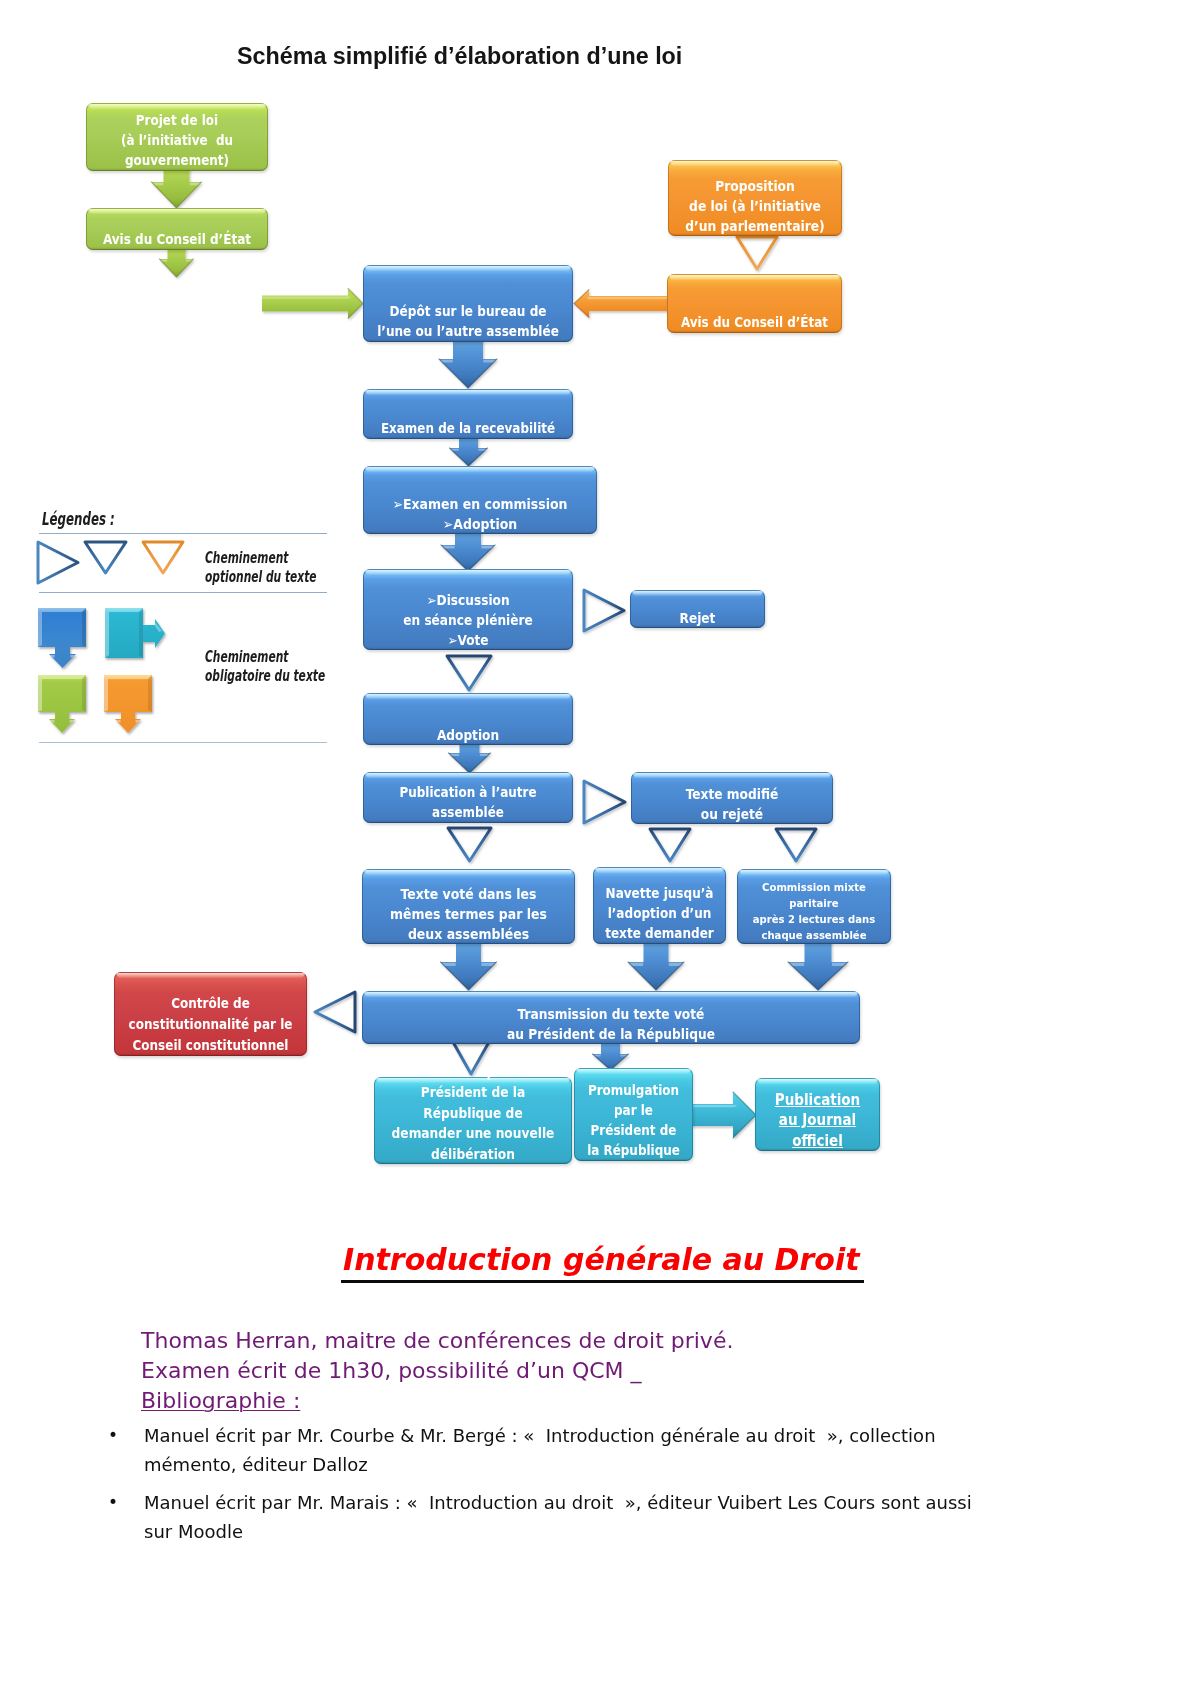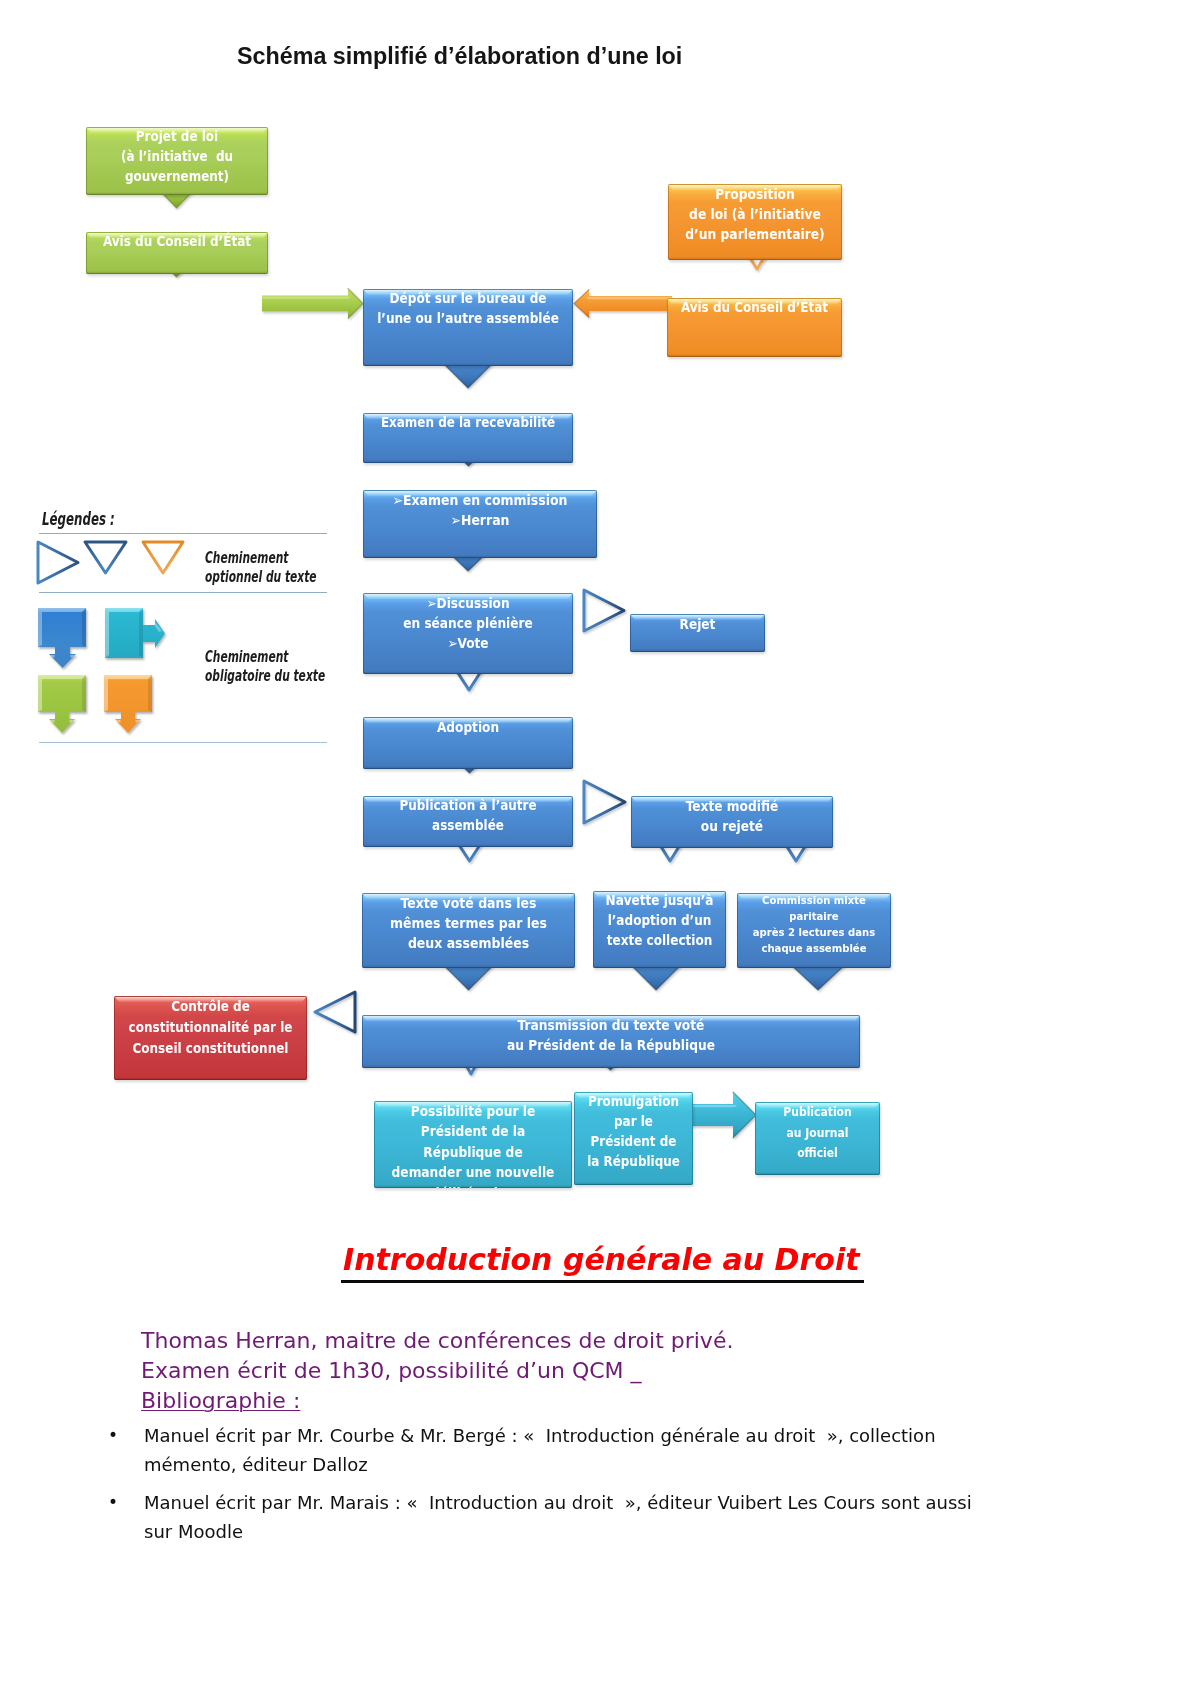--- a/index.html
+++ b/index.html
@@ -8,24 +8,24 @@
        font-family:"Liberation Sans",sans-serif;color:#000;
        -webkit-font-smoothing:antialiased;}
   #page{position:absolute;left:0;top:0;width:1200px;height:1698px;}
 
   
   .diag-title{position:absolute;left:237px;top:43px;width:700px;
       font-family:"Liberation Sans",sans-serif;
       font-size:23.3px;font-weight:bold;color:#151515;white-space:nowrap;}
 
   
-  .node{position:absolute;box-sizing:border-box;display:flex;align-items:flex-start;
+  .node{position:absolute;box-sizing:border-box;display:flex;align-items:flex-end;
         justify-content:center;text-align:center;color:#ffffff;font-weight:bold;
         font-family:"DejaVu Sans",sans-serif;font-stretch:condensed;
-        border-radius:2px;overflow:hidden;margin-top:24px;}
+        border-radius:7px;overflow:hidden;}
   .node .lbl{display:block;position:relative;z-index:3;white-space:pre;}
   .node .lbl > span{display:block;}
   .node::before{content:"";position:absolute;left:1px;right:1px;top:1px;height:5px;
       clip-path:polygon(0 0,100% 0,calc(100% - 4px) 100%,4px 100%);
       background:linear-gradient(180deg,rgba(255,255,255,.70),rgba(255,255,255,.06));
       z-index:1;}
   .node::after{content:"";position:absolute;left:0;right:0;bottom:0;height:3px;
       background:linear-gradient(180deg,rgba(0,0,0,0),rgba(0,0,0,.20));z-index:2;}
   .n-blue  {background:linear-gradient(180deg,#8fd6fe 0%,#7cc9f9 4%,#5a9de8 13%,#5090d6 24%,#4b8ad2 48%,#4279bd 100%);
             box-shadow:inset 0 0 0 1px rgba(26,72,122,.55), 1px 2px 3px rgba(0,0,0,.16);}
@@ -349,54 +349,54 @@
     <div class="node n-orange" style="left: 667px; top: 274px; width: 175px; height: 59px; font-size: 13.3px; line-height: 20px;">
       <span class="lbl"><span style="display: block;">Avis du Conseil d’État</span></span>
     </div>
     <div class="node n-blue" style="left: 363px; top: 265px; width: 210px; height: 77px; font-size: 13.45px; line-height: 20px;">
       <span class="lbl"><span style="display: block;">Dépôt sur le bureau de</span><span style="display: block;">l’une ou l’autre assemblée</span></span>
     </div>
     <div class="node n-blue" style="left: 363px; top: 389px; width: 210px; height: 50px; font-size: 13.3px; line-height: 20px;">
       <span class="lbl"><span style="display: block;">Examen de la recevabilité</span></span>
     </div>
     <div class="node n-blue" style="left: 363px; top: 466px; width: 234px; height: 68px; font-size: 13.9px; line-height: 20px;">
-      <span class="lbl"><span style="display: block;">➢Examen en commission</span><span style="display: block;">➢Herran</span></span>
+      <span class="lbl"><span style="display: block;">➢Examen en commission</span><span style="display: block;">➢Adoption</span></span>
     </div>
     <div class="node n-blue" style="left: 363px; top: 569px; width: 210px; height: 81px; font-size: 13.5px; line-height: 20px;">
       <span class="lbl"><span style="display: block;">➢Discussion</span><span style="display: block;">en séance plénière</span><span style="display: block;">➢Vote</span></span>
     </div>
     <div class="node n-blue" style="left: 630px; top: 590px; width: 135px; height: 38px; font-size: 13.5px; line-height: 20px;">
       <span class="lbl"><span style="display: block;">Rejet</span></span>
     </div>
     <div class="node n-blue" style="left: 363px; top: 693px; width: 210px; height: 52px; font-size: 13.5px; line-height: 20px;">
       <span class="lbl"><span style="display: block;">Adoption</span></span>
     </div>
     <div class="node n-blue" style="left: 363px; top: 772px; width: 210px; height: 51px; font-size: 13.3px; line-height: 20px;">
       <span class="lbl"><span style="display: block;">Publication à l’autre</span><span style="display: block;">assemblée</span></span>
     </div>
     <div class="node n-blue" style="left: 631px; top: 772px; width: 202px; height: 52px; font-size: 13.6px; line-height: 20px;">
       <span class="lbl"><span style="display: block;">Texte modifié</span><span style="display: block;">ou rejeté</span></span>
     </div>
     <div class="node n-blue" style="left: 362px; top: 869px; width: 213px; height: 75px; font-size: 13.9px; line-height: 20px;">
       <span class="lbl"><span style="display: block;">Texte voté dans les</span><span style="display: block;">mêmes termes par les</span><span style="display: block;">deux assemblées</span></span>
     </div>
     <div class="node n-blue" style="left: 593px; top: 867px; width: 133px; height: 77px; font-size: 13.4px; line-height: 20px;">
-      <span class="lbl"><span style="display: block;">Navette jusqu’à</span><span style="display: block;">l’adoption d’un</span><span style="display: block;">texte collection</span></span>
+      <span class="lbl"><span style="display: block;">Navette jusqu’à</span><span style="display: block;">l’adoption d’un</span><span style="display: block;">texte demander</span></span>
     </div>
     <div class="node n-blue" style="left: 737px; top: 869px; width: 154px; height: 75px; font-size: 11.2px; line-height: 16px;">
       <span class="lbl"><span style="display: block;">Commission mixte</span><span style="display: block;">paritaire</span><span style="display: block;">après 2 lectures dans</span><span style="display: block;">chaque assemblée</span></span>
     </div>
     <div class="node n-red" style="left: 114px; top: 972px; width: 193px; height: 84px; font-size: 13.35px; line-height: 21px;">
       <span class="lbl"><span style="display: block;">Contrôle de</span><span style="display: block;">constitutionnalité par le</span><span style="display: block;">Conseil constitutionnel</span></span>
     </div>
     <div class="node n-blue" style="left: 362px; top: 991px; width: 498px; height: 53px; font-size: 13.6px; line-height: 20px;">
       <span class="lbl"><span style="display: block;">Transmission du texte voté</span><span style="display: block;">au Président de la République</span></span>
     </div>
     <div class="node n-cyan" style="left: 374px; top: 1077px; width: 198px; height: 87px; font-size: 13.6px; line-height: 20.4px;">
       <span class="lbl"><span style="display: block;">Possibilité pour le</span><span style="display: block;">Président de la</span><span style="display: block;">République de</span><span style="display: block;">demander une nouvelle</span><span style="display: block;">délibération</span></span>
     </div>
     <div class="node n-cyan" style="left: 574px; top: 1068px; width: 119px; height: 93px; font-size: 13.3px; line-height: 20px;">
       <span class="lbl"><span style="display: block;">Promulgation</span><span style="display: block;">par le</span><span style="display: block;">Président de</span><span style="display: block;">la République</span></span>
     </div>
-    <div class="node n-cyan" style="left: 755px; top: 1078px; width: 125px; height: 73px; font-size: 12px; line-height: 20.5px;">
+    <div class="node n-cyan" style="left: 755px; top: 1078px; width: 125px; height: 73px; font-size: 15px; line-height: 20.5px; text-decoration: underline;">
       <span class="lbl"><span style="display: block;">Publication</span><span style="display: block;">au Journal</span><span style="display: block;">officiel</span></span>
     </div>
   </div>
 
 </body></html>

